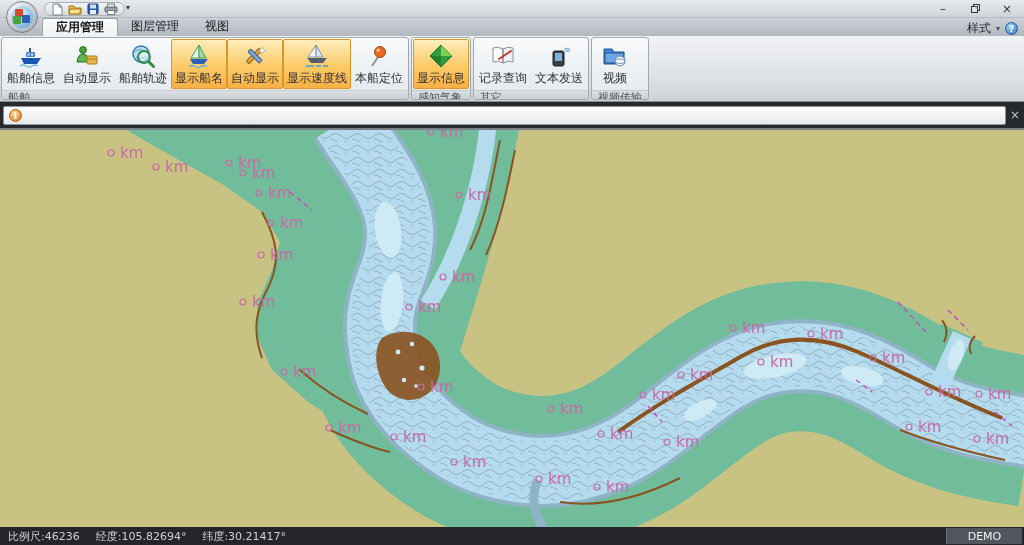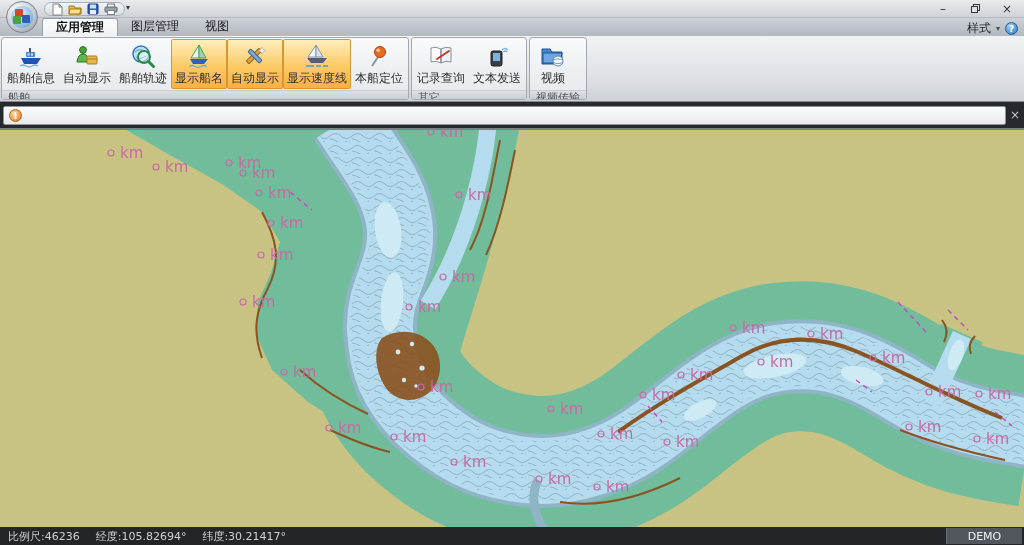--- a/index.html
+++ b/index.html
@@ -221,20 +221,33 @@
             <line x1="12" y1="14" x2="6" y2="23" stroke="#8d949c" stroke-width="2"></line>
             <circle cx="14" cy="9" r="5.5" fill="#e86a1e" stroke="#a8450c"></circle>
             <circle cx="12.2" cy="7.2" r="1.8" fill="#ffc79a"></circle>
           </svg>
           <span>本船定位</span>
         </div>
       </div>
       <div class="rgroup-label">船舶</div>
     </div>
 
+    <div class="rgroup">
+      <div class="rgroup-body">
+        <div class="rbtn active">
+          <svg viewBox="0 0 26 26">
+            <polygon points="13,2 24,13 13,24 2,13" fill="#2f9e3f" stroke="#1d6e28"></polygon>
+            <polygon points="13,2 24,13 13,13" fill="#7fd14f"></polygon>
+            <polygon points="13,13 13,24 2,13" fill="#238030"></polygon>
+          </svg>
+          <span>显示信息</span>
+        </div>
+      </div>
+      <div class="rgroup-label">感知气象</div>
+    </div>
 
     <div class="rgroup">
       <div class="rgroup-body">
         <div class="rbtn">
           <svg viewBox="0 0 26 26">
             <path d="M13,6 q-5,-3 -10,-1 v14 q5,-2 10,1 z" fill="#fdfdfd" stroke="#8a9098"></path>
             <path d="M13,6 q5,-3 10,-1 v14 q-5,-2 -10,1 z" fill="#eef2f6" stroke="#8a9098"></path>
             <line x1="13" y1="6" x2="13" y2="20" stroke="#8a9098"></line>
             <line x1="9" y1="16" x2="21" y2="8" stroke="#c23a2a" stroke-width="2" stroke-linecap="round"></line>
           </svg>

